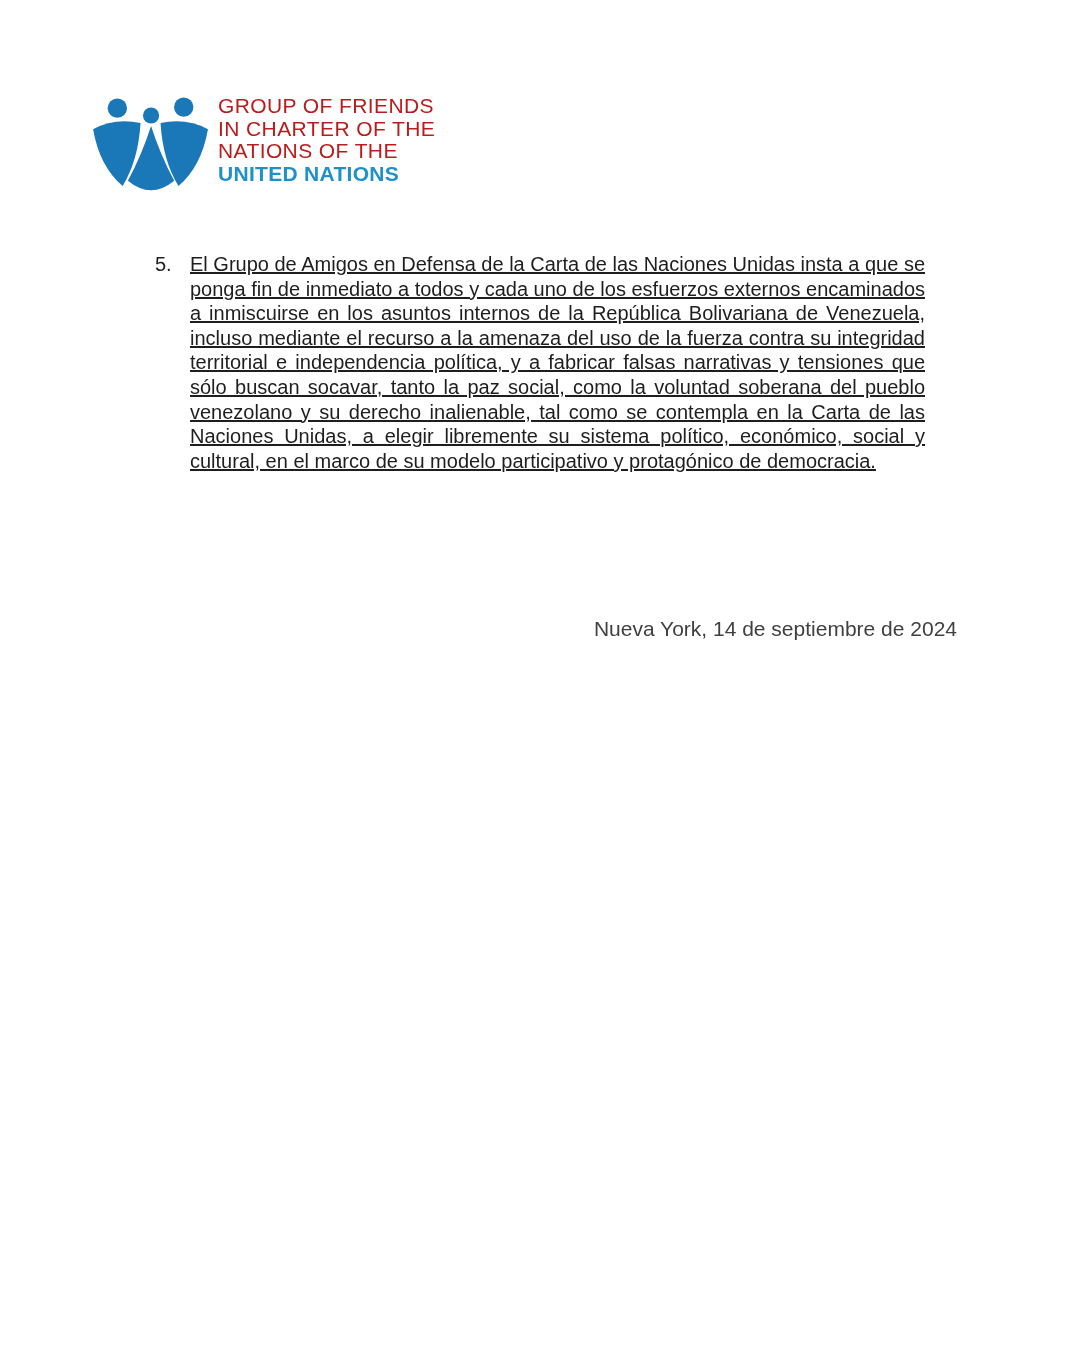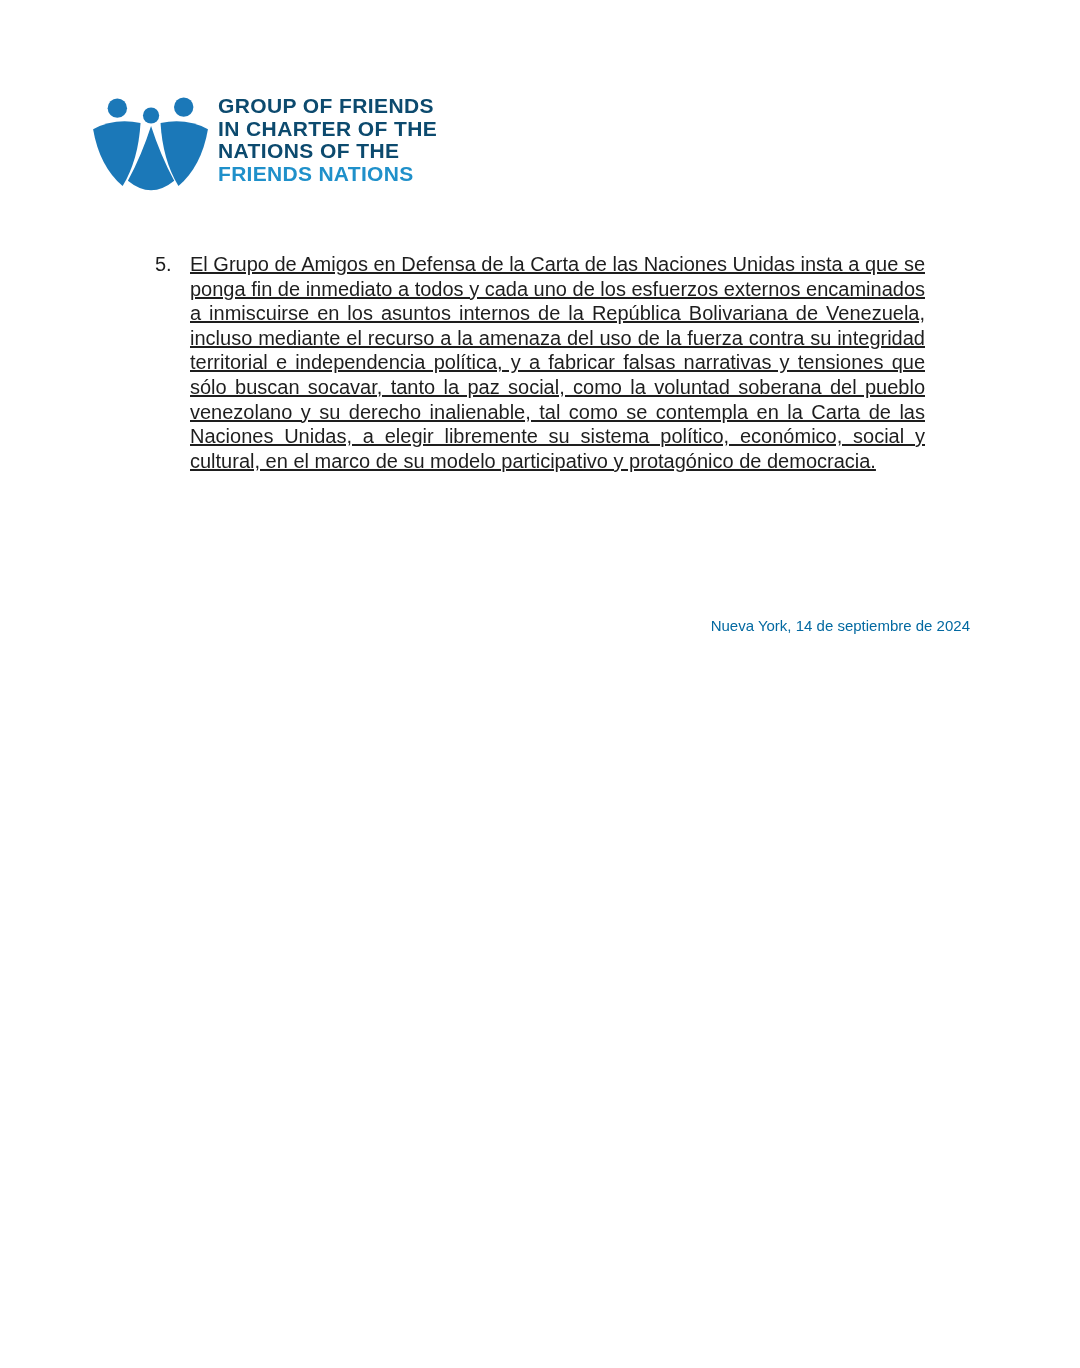--- a/index.html
+++ b/index.html
@@ -31,23 +31,22 @@
     flex: 0 0 auto;
   }
   .logo-text {
     margin-left: 9px;
     padding-top: 9px;
   }
   .logo-line {
     font-size: 21px;
     line-height: 22.5px;
     letter-spacing: 0.4px;
-    color: #0c4a6e;
+    color: #b91c1c;
     white-space: nowrap;
-    font-weight: bold;
   }
   .logo-line.bold {
     font-weight: bold;
     color: #1f90ca;
     letter-spacing: 0.3px;
   }
   
   .paragraph {
     position: absolute;
     left: 155px;
@@ -64,23 +63,23 @@
   }
   .para-text {
     flex: 1;
     text-align: justify;
     text-decoration: underline;
   }
   
   .dateline {
     position: absolute;
     top: 617px;
-    right: 110px;
-    font-size: 15px;
-    color: #0369a1;
+    right: 123px;
+    font-size: 21px;
+    color: #404040;
     white-space: nowrap;
   }
 </style>
 </head>
 <body>
 
 <div class="page">
 
   <div class="logo">
     <svg class="logo-icon" viewBox="0 0 112 92" xmlns="http://www.w3.org/2000/svg">
@@ -93,21 +92,21 @@
         <path d="M 111,31 Q 91,20 66,25 Q 68,60 83,85 Q 105,66 111,31 Z"></path>
 
         <circle cx="57" cy="18" r="7.7"></circle>
         <path d="M 57,28 Q 48,56 35,80 Q 57,98 79,80 Q 66,56 57,28 Z"></path>
       </g>
     </svg>
     <div class="logo-text">
       <div class="logo-line">GROUP OF FRIENDS</div>
       <div class="logo-line">IN CHARTER OF THE</div>
       <div class="logo-line">NATIONS OF THE</div>
-      <div class="logo-line bold">FRIENDS NATIONS</div>
+      <div class="logo-line bold">UNITED NATIONS</div>
     </div>
   </div>
 
   <div class="paragraph">
     <span class="para-number">5.</span>
     <span class="para-text">El Grupo de Amigos en Defensa de la Carta de las Naciones Unidas insta a que se ponga fin de inmediato a todos y cada uno de los esfuerzos externos encaminados a inmiscuirse en los asuntos internos de la República Bolivariana de Venezuela, incluso mediante el recurso a la amenaza del uso de la fuerza contra su integridad territorial e independencia política, y a fabricar falsas narrativas y tensiones que sólo buscan socavar, tanto la paz social, como la voluntad soberana del pueblo venezolano y su derecho inalienable, tal como se contempla en la Carta de las Naciones Unidas, a elegir libremente su sistema político, económico, social y cultural, en el marco de su modelo participativo y protagónico de democracia.</span>
   </div>
 
   <div class="dateline">Nueva York, 14 de septiembre de 2024</div>
 

